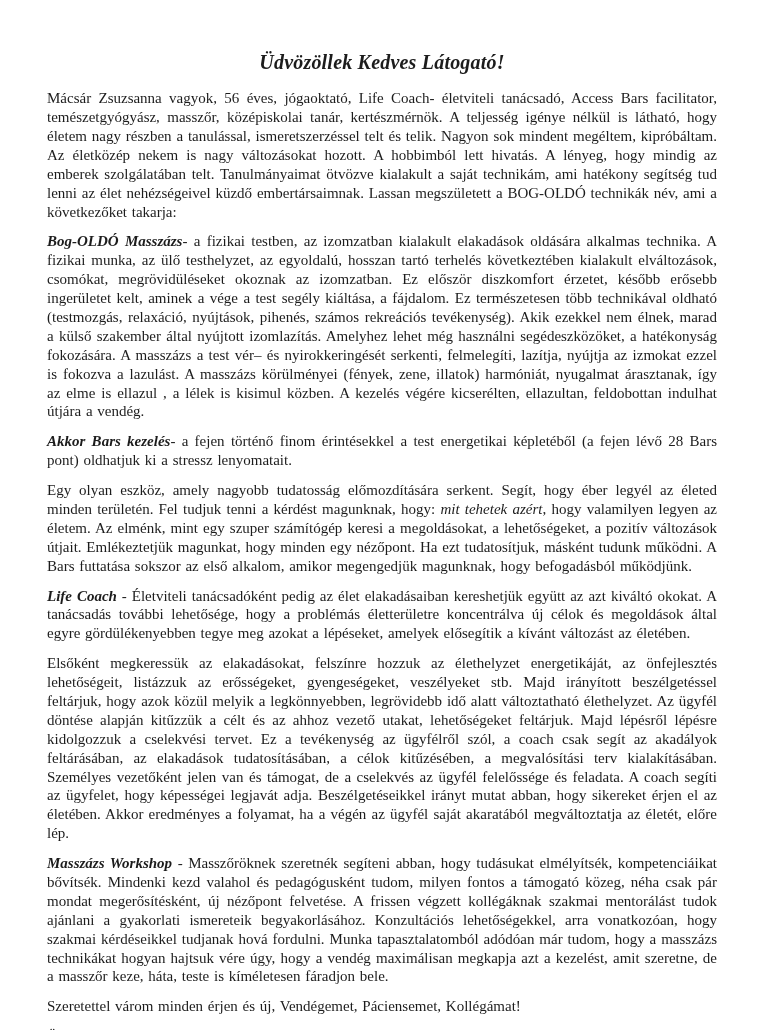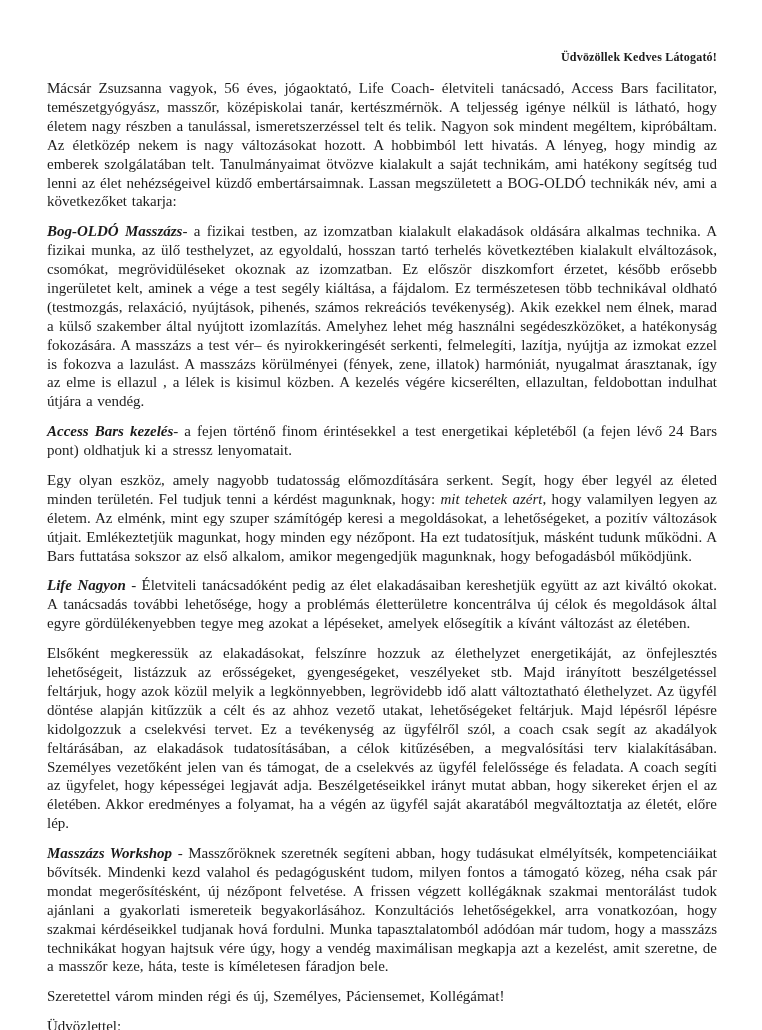--- a/index.html
+++ b/index.html
@@ -13,25 +13,26 @@
     width: 762px;
     min-height: 1030px;
     background: #ffffff;
     padding: 50px 45px 40px 47px;
     font-family: "Liberation Serif", "DejaVu Serif", serif;
     font-size: 15px;
     line-height: 1.26;
     color: #1c1c1c;
   }
   .doc-title {
-    font-size: 12px;
+    font-size: 20px;
     font-weight: bold;
     margin: 0 0 14px 0;
-    text-align: right;
+    text-align: center;
     letter-spacing: 0.2px;
+    font-style: italic;
   }
   p.para {
     margin: 0 0 11px 0;
     text-align: justify;
     word-spacing: 1px;
   }
   .lead-bold {
     font-weight: bold;
     font-style: italic;
   }
@@ -49,30 +50,30 @@
 <body>
 
 <div class="page">
 
   <h1 class="doc-title">Üdvözöllek Kedves Látogató!</h1>
 
   <p class="para"><span>Mácsár Zsuzsanna vagyok, 56 éves, jógaoktató, Life Coach- életviteli tanácsadó, Access Bars facilitator, temészetgyógyász, masszőr, középiskolai tanár, kertészmérnök. A teljesség igénye nélkül is látható, hogy életem nagy részben a tanulással, ismeretszerzéssel telt és telik. Nagyon sok mindent megéltem, kipróbáltam. Az életközép nekem is nagy változásokat hozott. A hobbimból lett hivatás. A lényeg, hogy mindig az emberek szolgálatában telt. Tanulmányaimat ötvözve kialakult a saját technikám, ami hatékony segítség tud lenni az élet nehézségeivel küzdő embertársaimnak. Lassan megszületett a BOG-OLDÓ technikák név, ami a következőket takarja:</span></p>
 
   <p class="para"><strong class="lead-bold">Bog-OLDÓ Masszázs</strong><span>- a fizikai testben, az izomzatban kialakult elakadások oldására alkalmas technika. A fizikai munka, az ülő testhelyzet, az egyoldalú, hosszan tartó terhelés következtében kialakult elváltozások, csomókat, megrövidüléseket okoznak az izomzatban. Ez először diszkomfort érzetet, később erősebb ingerületet kelt, aminek a vége a test segély kiáltása, a fájdalom. Ez természetesen több technikával oldható (testmozgás, relaxáció, nyújtások, pihenés, számos rekreációs tevékenység). Akik ezekkel nem élnek, marad a külső szakember által nyújtott izomlazítás. Amelyhez lehet még használni segédeszközöket, a hatékonyság fokozására. A masszázs a test vér– és nyirokkeringését serkenti, felmelegíti, lazítja, nyújtja az izmokat ezzel is fokozva a lazulást. A masszázs körülményei (fények, zene, illatok) harmóniát, nyugalmat árasztanak, így az elme is ellazul , a lélek is kisimul közben.  A kezelés végére kicserélten, ellazultan, feldobottan indulhat útjára a vendég.</span></p>
 
-  <p class="para"><strong class="lead-bold">Access Bars kezelés</strong><span>- a fejen történő finom érintésekkel a test energetikai képletéből (a fejen lévő 24 Bars pont) oldhatjuk ki a stressz lenyomatait.</span></p>
+  <p class="para"><strong class="lead-bold">Akkor Bars kezelés</strong><span>- a fejen történő finom érintésekkel a test energetikai képletéből (a fejen lévő 28 Bars pont) oldhatjuk ki a stressz lenyomatait.</span></p>
 
   <p class="para"><span>Egy olyan eszköz, amely nagyobb tudatosság előmozdítására serkent. Segít, hogy éber legyél az életed minden területén. Fel tudjuk tenni a kérdést magunknak, hogy: </span><em class="inline-italic">mit tehetek azért</em><span>, hogy valamilyen legyen az életem. Az elménk, mint egy szuper számítógép keresi a megoldásokat, a lehetőségeket, a pozitív változások útjait. Emlékeztetjük magunkat, hogy minden egy nézőpont. Ha ezt tudatosítjuk, másként tudunk működni. A Bars futtatása sokszor az első alkalom, amikor megengedjük magunknak, hogy befogadásból működjünk.</span></p>
 
-  <p class="para"><strong class="lead-bold">Life Nagyon</strong><span> - Életviteli tanácsadóként pedig az élet elakadásaiban kereshetjük együtt az azt kiváltó okokat. A tanácsadás további lehetősége, hogy a problémás életterületre koncentrálva új célok és megoldások által egyre gördülékenyebben tegye meg azokat a lépéseket, amelyek elősegítik a kívánt változást az életében.</span></p>
+  <p class="para"><strong class="lead-bold">Life Coach</strong><span> - Életviteli tanácsadóként pedig az élet elakadásaiban kereshetjük együtt az azt kiváltó okokat. A tanácsadás további lehetősége, hogy a problémás életterületre koncentrálva új célok és megoldások által egyre gördülékenyebben tegye meg azokat a lépéseket, amelyek elősegítik a kívánt változást az életében.</span></p>
 
   <p class="para"><span>Elsőként megkeressük az elakadásokat, felszínre hozzuk az élethelyzet energetikáját, az önfejlesztés lehetőségeit, listázzuk az erősségeket, gyengeségeket, veszélyeket stb. Majd irányított beszélgetéssel feltárjuk, hogy azok közül melyik a legkönnyebben, legrövidebb idő alatt változtatható élethelyzet. Az ügyfél döntése alapján kitűzzük a célt és az ahhoz vezető utakat, lehetőségeket feltárjuk. Majd lépésről lépésre kidolgozzuk a cselekvési tervet. Ez a tevékenység az ügyfélről szól, a coach csak segít az akadályok feltárásában, az elakadások tudatosításában, a célok kitűzésében, a megvalósítási terv kialakításában. Személyes vezetőként jelen van és támogat, de a cselekvés az ügyfél felelőssége és feladata. A coach segíti az ügyfelet, hogy képességei legjavát adja. Beszélgetéseikkel irányt mutat abban, hogy sikereket érjen el az életében. Akkor eredményes a folyamat, ha a végén az ügyfél saját akaratából megváltoztatja az életét, előre lép.</span></p>
 
   <p class="para"><strong class="lead-bold">Masszázs Workshop</strong><span> - Masszőröknek szeretnék segíteni abban, hogy tudásukat elmélyítsék, kompetenciáikat bővítsék. Mindenki kezd valahol és pedagógusként tudom, milyen fontos a támogató közeg, néha csak pár mondat megerősítésként, új nézőpont felvetése. A frissen végzett kollégáknak szakmai mentorálást tudok ajánlani a gyakorlati ismereteik begyakorlásához. Konzultációs lehetőségekkel, arra vonatkozóan, hogy szakmai kérdéseikkel tudjanak hová fordulni. Munka tapasztalatomból adódóan már tudom, hogy a masszázs technikákat hogyan hajtsuk vére úgy, hogy a vendég maximálisan megkapja azt a kezelést, amit szeretne, de a masszőr keze, háta, teste is kíméletesen fáradjon bele.</span></p>
 
-  <p class="para"><span>Szeretettel várom minden régi és új, Személyes, Páciensemet, Kollégámat!</span></p>
+  <p class="para"><span>Szeretettel várom minden érjen és új, Vendégemet, Páciensemet, Kollégámat!</span></p>
 
   <div class="sign-block">
     <p class="sign-line">Üdvözlettel:</p>
 
   </div>
 
 </div>
 
 </body></html>

